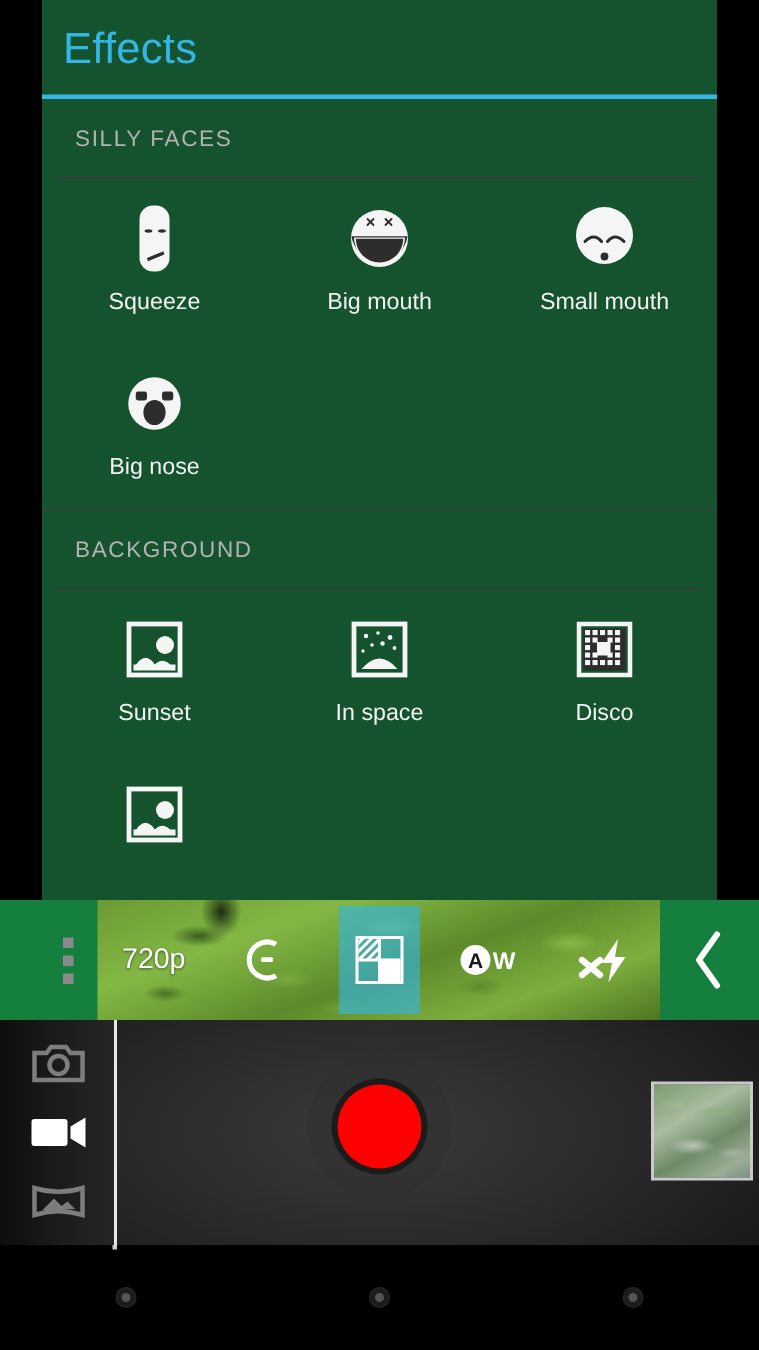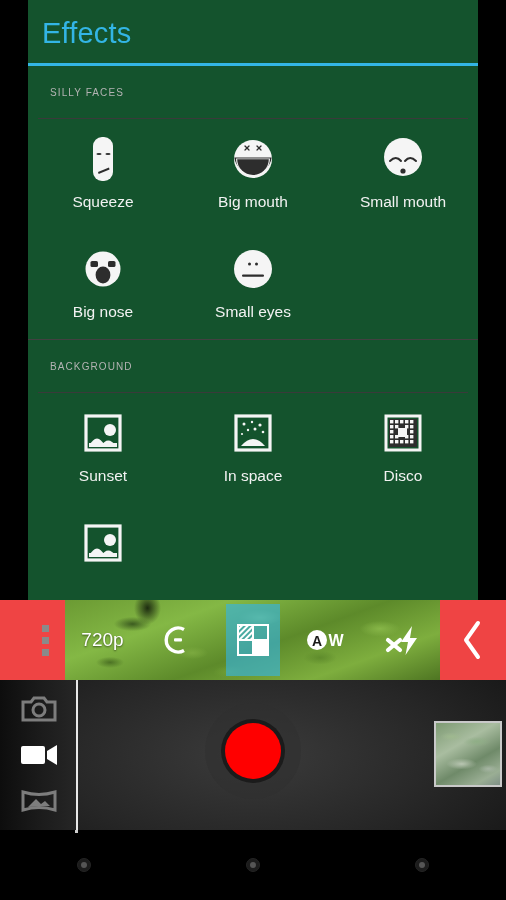--- a/index.html
+++ b/index.html
@@ -22,21 +22,21 @@
   #effects-title{
     color:#33b5e5;font-size:29px;font-weight:normal;letter-spacing:0.2px;
   }
   #effects-header-rule{
     position:absolute;left:0;right:0;bottom:0;height:3px;background:#33b5e5;
   }
 
   .section-header{
     height:52px;display:flex;align-items:center;
     padding-left:22px;box-sizing:border-box;
-    color:#b3b3b3;font-size:10px;letter-spacing:1.1px;text-align:right;
+    color:#b3b3b3;font-size:15px;letter-spacing:1.1px;text-align:right;
   }
   .section-rule{height:1px;background:#3a3a3a;margin:0 10px;}
   .section-rule.top{background:#414141;margin:0;}
 
   .effect-grid{
     display:flex;flex-wrap:wrap;padding:0;margin:0;
   }
   .effect-cell{
     width:150px;height:110px;box-sizing:border-box;
     display:flex;flex-direction:column;align-items:center;
@@ -46,21 +46,21 @@
   .effect-icon{
     width:52px;height:52px;display:block;margin-bottom:8px;
   }
   .effect-label{
     color:#f2f2f2;font-size:15.5px;line-height:18px;white-space:nowrap;
   }
 
   
   #viewfinder{
     position:absolute;left:0;top:600px;width:506px;height:80px;
-    background:#ef4444;overflow:hidden;
+    background:#15803d;overflow:hidden;
   }
   #viewfinder-photo{
     position:absolute;left:65px;top:0;width:375px;height:80px;
     background:
       radial-gradient(ellipse 26px 10px at 18% 30%, #3c5c20 0%, rgba(60,92,32,0) 72%),
       radial-gradient(ellipse 22px 9px at 34% 66%, #7ba93f 0%, rgba(123,169,63,0) 70%),
       radial-gradient(ellipse 30px 11px at 52% 22%, #90bf52 0%, rgba(144,191,82,0) 72%),
       radial-gradient(ellipse 24px 10px at 68% 72%, #5f8c2c 0%, rgba(95,140,44,0) 70%),
       radial-gradient(ellipse 28px 11px at 84% 36%, #87b648 0%, rgba(135,182,72,0) 72%),
       radial-gradient(ellipse 20px 8px at 12% 78%, #4c7224 0%, rgba(76,114,36,0) 70%),
@@ -218,29 +218,20 @@
     <div class="effect-cell">
       <svg class="effect-icon" viewBox="0 0 52 52">
         <circle cx="26" cy="26" r="17.5" fill="#f5f5f5"></circle>
         <rect x="13.5" y="18" width="7.5" height="6" rx="1.6" fill="#2d2d2d"></rect>
         <rect x="31" y="18" width="7.5" height="6" rx="1.6" fill="#2d2d2d"></rect>
         <ellipse cx="26" cy="32" rx="7.4" ry="8.4" fill="#2d2d2d"></ellipse>
       </svg>
       <span class="effect-label">Big nose</span>
     </div>
 
-    <div class="effect-cell">
-      <svg class="effect-icon" viewBox="0 0 52 52">
-        <circle cx="26" cy="26" r="19" fill="#f5f5f5"></circle>
-        <circle cx="22.5" cy="21" r="1.5" fill="#2d2d2d"></circle>
-        <circle cx="29.5" cy="21" r="1.5" fill="#2d2d2d"></circle>
-        <rect x="15" y="31.5" width="22" height="2.3" rx="1.1" fill="#2d2d2d"></rect>
-      </svg>
-      <span class="effect-label">Small eyes</span>
-    </div>
 
   </div>
 
   <div class="section-rule top"></div>
   <div class="section-header">BACKGROUND</div>
   <div class="section-rule"></div>
 
   <div class="effect-grid">
 
     <div class="effect-cell">

